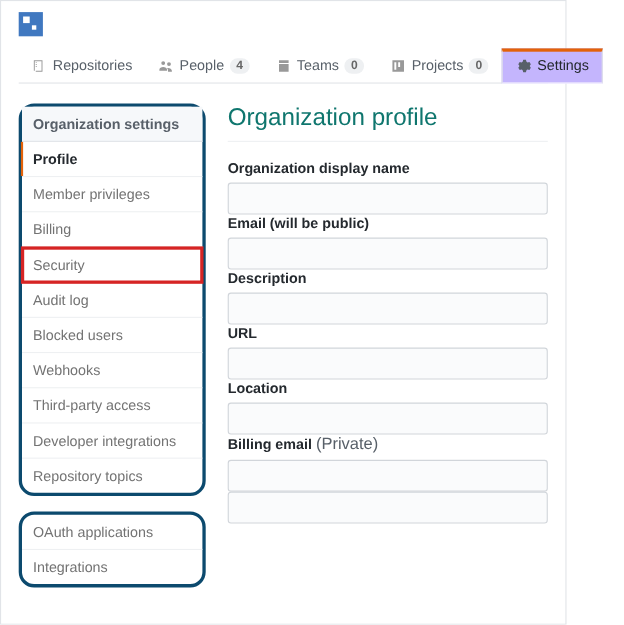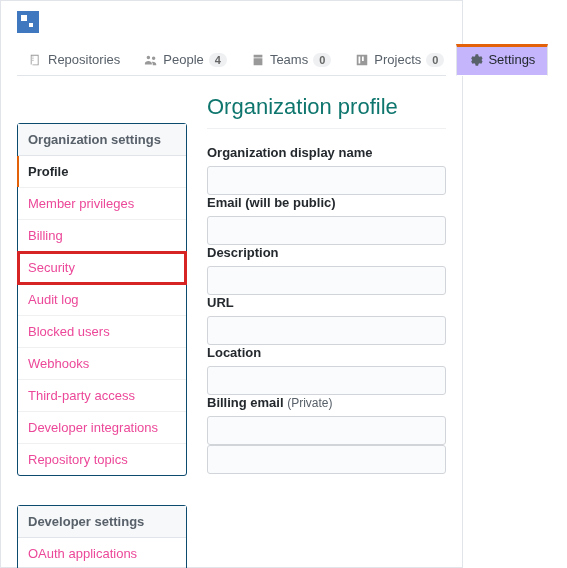--- a/index.html
+++ b/index.html
@@ -1,41 +1,41 @@
 <!DOCTYPE html>
 <html><head>
 <meta charset="utf-8">
 <style>
 * { box-sizing: border-box; margin: 0; padding: 0; }
 body { font-family: -apple-system, BlinkMacSystemFont, "Segoe UI", Helvetica, Arial, sans-serif; font-size: 14px; background: #fff; width: 567px; height: 568px; overflow: hidden; }
-.frame { border: 1px solid #e1e4e8; width: 463px; height: 568px; }
+.frame { border: 1px solid #e1e4e8; width: 515px; height: 568px; }
 .header { padding: 10px 16px 0 16px; }
 .logo { width: 22px; height: 22px; background: #4078c0; display: inline-block; margin-bottom: 8px; position: relative; }
 .logo::before { content:""; position:absolute; width:6px; height:6px; background:#fff; top:4px; left:4px; }
 .logo::after { content:""; position:absolute; width:4px; height:4px; background:#fff; top:12px; left:12px; }
 .tabs { display:flex; gap:0; border-bottom:1px solid #e1e4e8; font-size:13px; }
 .tab { padding: 8px 12px; color:#586069; display:flex; align-items:center; gap:5px; cursor:pointer; }
 .tab .cnt { background:#eef0f2; color:#666; font-size:11px; border-radius:8px; padding:1px 6px; font-weight:600; }
 .tab.active { border-top:3px solid #e36209; border-left:1px solid #e1e4e8; border-right:1px solid #e1e4e8; border-bottom:1px solid #fff; margin-bottom:-1px; color:#24292e; font-weight:400; background:#c4b5fd; padding-top:5px; }
 .tab svg { width:14px; height:14px; fill:#999; }
 .tab.active svg { fill:#586069; }
 .body { display:flex; padding: 18px 16px; gap:20px; }
 .sidebar { width:170px; flex-shrink:0; }
-.menu { border:1px solid #0c4a6e; border-radius:3px; margin-bottom:14px;margin-top:29px; }
+.menu { border:3px solid #0c4a6e; border-radius:14px; margin-bottom:14px; }
 .menu-header { padding:8px 10px; font-size:13px; font-weight:600; color:#586069; background:#f6f8fa; border-bottom:1px solid #e1e4e8; }
-.menu-item { display:block; padding:8px 10px; font-size:13px; color:#ec4899; border-bottom:1px solid #eef0f2; cursor:pointer; position:relative; }
+.menu-item { display:block; padding:8px 10px; font-size:13px; color:#737373; border-bottom:1px solid #eef0f2; cursor:pointer; position:relative; }
 .menu-item:last-child { border-bottom:none; }
 .menu-item.current { color:#24292e; font-weight:600; cursor:default; }
 .menu-item.current::before { content:""; position:absolute; left:-1px; top:0; bottom:0; width:2px; background:#e36209; }
 .menu-item.hl { outline:3px solid #d62424; outline-offset:-2px; z-index:2; }
 .main { flex:1; }
 .main h2 { font-size:22px; font-weight:400; color:#0f766e; padding-bottom:8px; border-bottom:1px solid #eef0f2; margin-bottom:16px; }
 .field { }
 .field label { display:block; font-size:13px; font-weight:600; color:#24292e; margin-bottom:6px; }
-.field label .note { font-weight:400; font-size:12px; color:#586069; }
+.field label .note { font-weight:400; font-size:15px; color:#586069; }
 .field input { width:100%; padding:6px 8px; font-size:13px; border:1px solid #d1d5da; border-radius:3px; background:#fafbfc; color:#24292e; }
 </style>
 </head>
 <body>
 <div class="frame">
 
 <div class="header">
   <span class="logo"></span>
   <div class="tabs">
     <div class="tab">
@@ -84,21 +84,20 @@
       <a class="menu-item">Billing</a>
       <a class="menu-item hl">Security</a>
       <a class="menu-item">Audit log</a>
       <a class="menu-item">Blocked users</a>
       <a class="menu-item">Webhooks</a>
       <a class="menu-item">Third-party access</a>
       <a class="menu-item">Developer integrations</a>
       <a class="menu-item">Repository topics</a>
     </div>
     <div class="menu">
-      <div class="menu-header">Developer settings</div>
       <a class="menu-item">OAuth applications</a>
       <a class="menu-item">Integrations</a>
     </div>
   </div>
 
   <div class="main">
     <h2>Organization profile</h2>
 
     <div class="field">
       <label>Organization display name</label>

